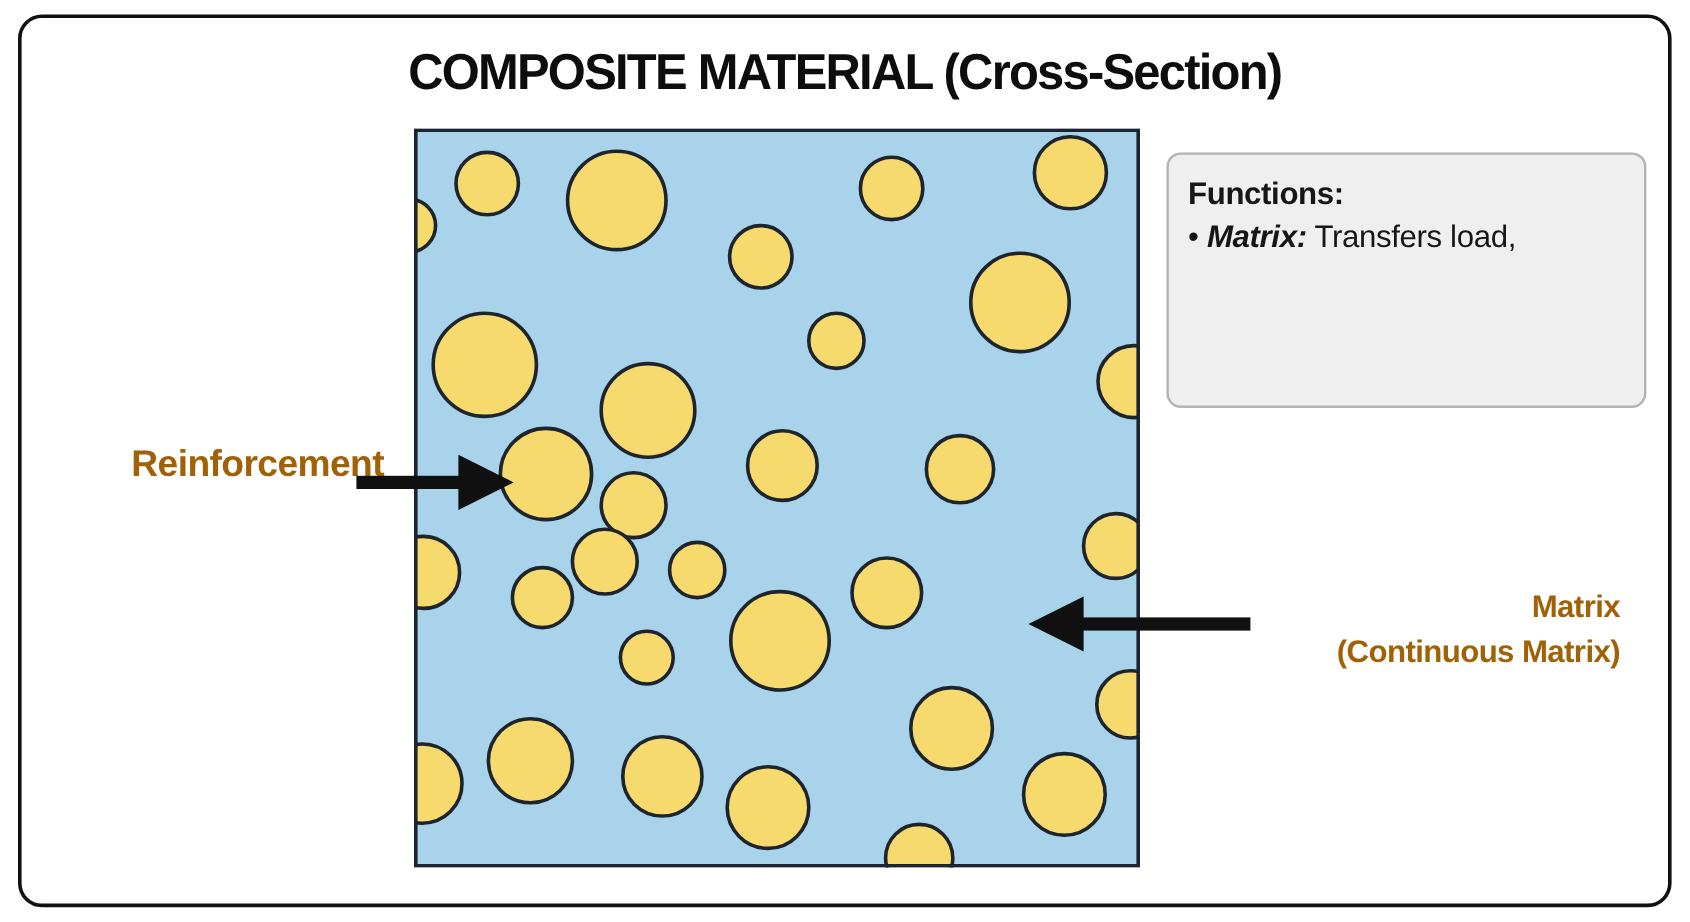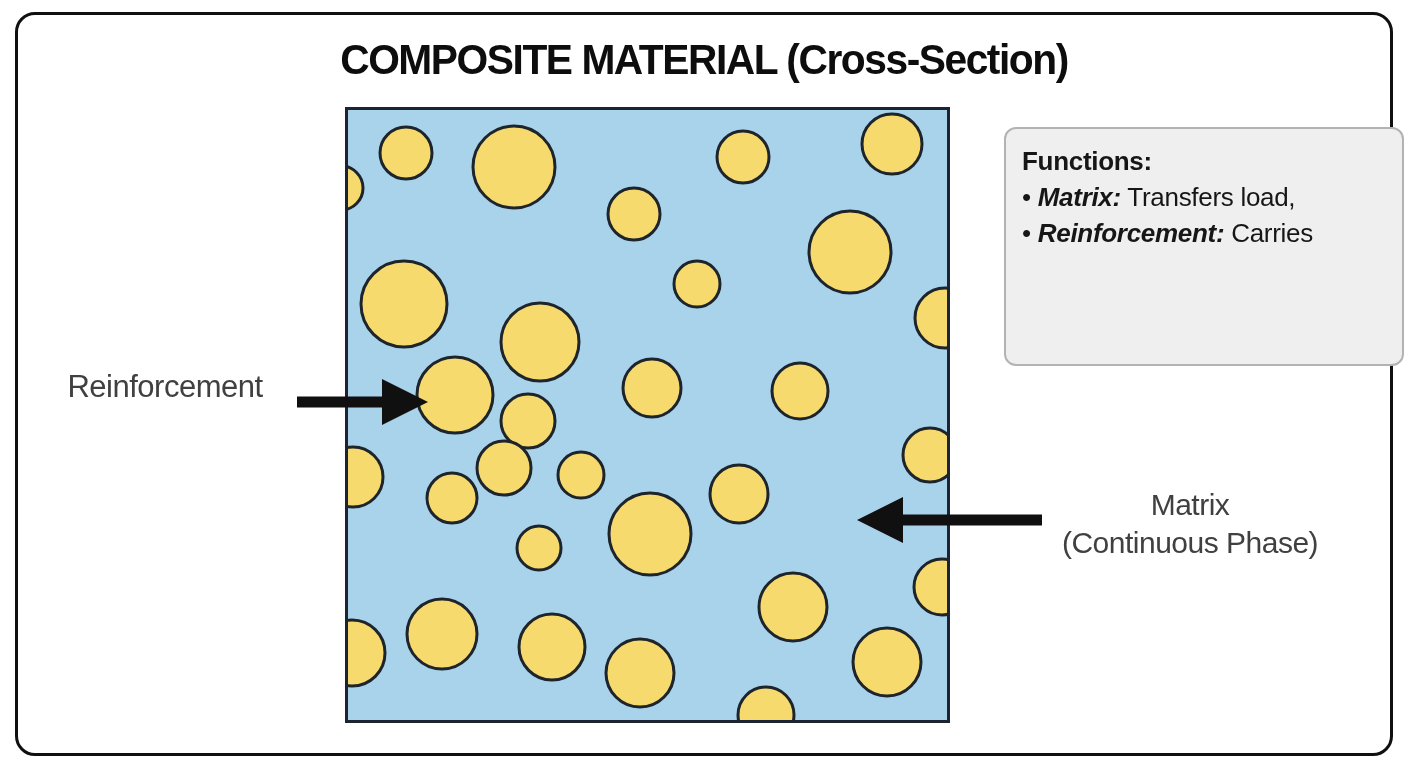--- a/index.html
+++ b/index.html
@@ -14,28 +14,28 @@
   .title{
     position:absolute;left:0;right:0;top:36px;text-align:center;
     font-size:42px;font-weight:700;letter-spacing:-1.5px;color:#0d0d0d;
     transform:scaleX(0.97);
   }
   .square-wrap{
     position:absolute;left:345px;top:107px;width:605px;height:616px;
   }
   .square-wrap svg{display:block;}
   .side-label{
-    position:absolute;text-align:center;font-weight:400;color:#404040;
+    position:absolute;text-align:right;font-weight:700;color:#a16207;
     line-height:38px;letter-spacing:-0.5px;
   }
   .label-left{left:10px;top:368px;width:310px;font-size:31px;}
-  .label-right{left:1030px;top:486px;width:320px;font-size:30px;}
+  .label-right{left:1030px;top:486px;width:320px;font-size:26px;}
   .arrows{position:absolute;left:0;top:0;width:1408px;height:768px;pointer-events:none;}
   .fn-box{
-    position:absolute;left:1004px;top:127px;width:400px;height:239px;
+    position:absolute;left:972px;top:127px;width:400px;height:213px;
     background:#efefef;border:2px solid #b3b3b3;border-radius:12px;
     box-sizing:border-box;padding:14px 16px;
     font-size:26px;line-height:36px;color:#161616;letter-spacing:-0.3px;
   }
   .fn-title{font-weight:700;}
   .fn-line .term{font-weight:700;font-style:italic;}
   .fn-cont{padding-left:26px;}
 </style>
 </head>
 <body>
@@ -83,21 +83,21 @@
     <rect id="square-border" x="1.5" y="1.5" width="602" height="613" fill="none" stroke-width="3" stroke="#1b2430"></rect>
   </svg>
 </div>
 
 <div class="side-label label-left">
   <div>Reinforcement</div>
 </div>
 
 <div class="side-label label-right">
   <div>Matrix</div>
-  <div>(Continuous Phase)</div>
+  <div>(Continuous Matrix)</div>
 </div>
 
 <svg class="arrows" viewBox="0 0 1408 768">
   <g fill="#101010" stroke="none">
     <rect x="297" y="396.5" width="92" height="11"></rect>
     <polygon points="428,402 382,379 382,425"></polygon>
   </g>
   <g fill="#101010" stroke="none">
     <rect x="900" y="514.5" width="142" height="11"></rect>
     <polygon points="857,520 903,497 903,543"></polygon>
@@ -105,17 +105,13 @@
 </svg>
 
 <div class="fn-box">
   <div class="fn-title">Functions:</div>
 
   <div class="fn-line">
     <span>•</span>
     <span class="term">Matrix:</span><span> Transfers load,</span>
   </div>
 
-  <div class="fn-line">
-    <span>•</span>
-    <span class="term">Reinforcement:</span><span> Carries</span>
-  </div>
 </div>
 
 </body></html>

